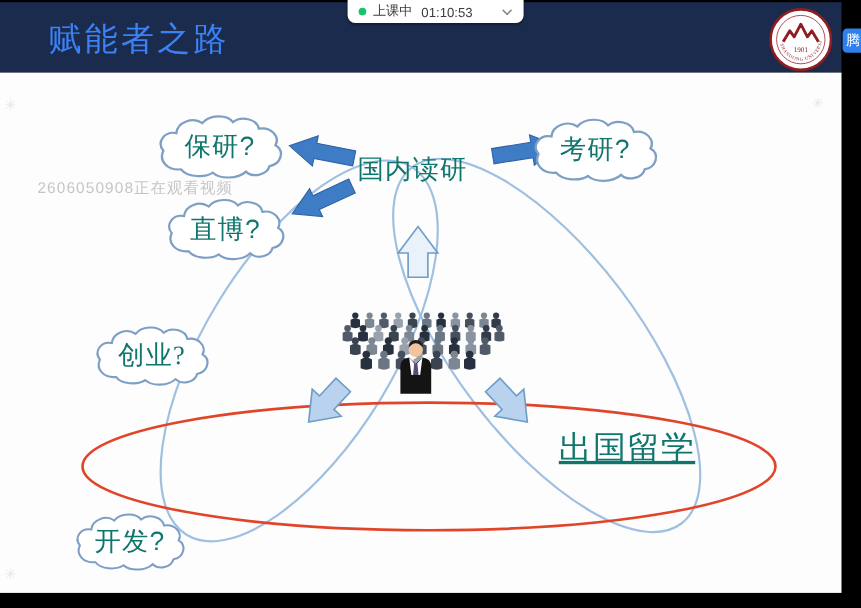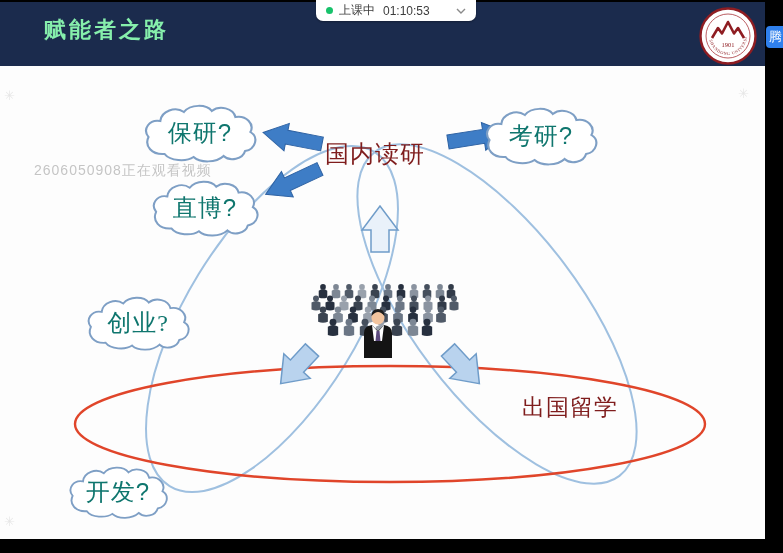--- a/index.html
+++ b/index.html
@@ -2,21 +2,21 @@
 <html><head>
 <meta charset="utf-8">
 <style>
   html,body{margin:0;padding:0;}
   body{
     width:783px;height:553px;background:#000;position:relative;overflow:hidden;
     font-family:"Liberation Sans",sans-serif;
   }
   .app{position:absolute;left:0;top:2px;width:765px;height:537px;}
   .titlebar{position:absolute;left:0;top:0;width:765px;height:64px;background:#1b2b4d;}
-  .page-title{position:absolute;left:44px;top:13px;font-size:22px;font-weight:700;color:#86efac;letter-spacing:3px;}
+  .page-title{position:absolute;left:44px;top:13px;font-size:30px;font-weight:400;color:#3b82f6;letter-spacing:3px;}
   .slide{position:absolute;left:0;top:64px;width:765px;height:473px;background:#fdfdfd;overflow:hidden;}
 
   .status-pill{
     position:absolute;left:316px;top:0;width:160px;height:21px;background:#fff;
     border-radius:0 0 7px 7px;display:flex;align-items:center;gap:6px;padding:0 10px;
     box-sizing:border-box;z-index:20;box-shadow:0 1px 2px rgba(0,0,0,.3);
     font-size:12px;color:#3c3c3c;cursor:pointer;
   }
   .status-dot{width:7px;height:7px;border-radius:50%;background:#17c26b;flex:0 0 auto;}
   .status-time{margin-left:2px;}
@@ -47,24 +47,24 @@
     position:absolute;inset:0;display:flex;align-items:center;justify-content:center;
     padding-bottom:4px;font-size:24px;color:#0f766e;z-index:1;letter-spacing:1px;
   }
   .cloud-baoyan{left:141px;top:38px;width:118px;height:62px;}
   .cloud-kaoyan{left:482px;top:41px;width:118px;height:62px;}
   .cloud-zhibo{left:149px;top:114px;width:112px;height:60px;}
   .cloud-chuangye{left:84px;top:230px;width:108px;height:58px;font-family:Liberation Serif, serif;}
   .cloud-kaifa{left:66px;top:400px;width:104px;height:56px;text-align:center;}
   .cloud-suanfa{left:221px;top:400px;width:104px;height:56px;}
 
-  .free-label{position:absolute;z-index:4;display:flex;align-items:center;justify-content:center;color:#7f1d1d;}
+  .free-label{position:absolute;z-index:4;display:flex;align-items:center;justify-content:center;color:#0f766e;}
   .label-center{left:315px;top:72px;width:120px;height:32px;font-size:24px;letter-spacing:1px;}
   .label-left-track{left:135px;top:326px;width:122px;height:30px;font-size:23px;letter-spacing:1px;}
-  .label-right-track{left:505px;top:326px;width:130px;height:30px;font-size:23px;letter-spacing:1px;}
+  .label-right-track{left:505px;top:326px;width:130px;height:30px;font-size:30px;letter-spacing:1px;text-decoration:underline;}
 </style>
 </head>
 <body>
 
 <div class="app">
 
   <div class="titlebar">
     <div class="page-title">赋能者之路</div>
   </div>
 

